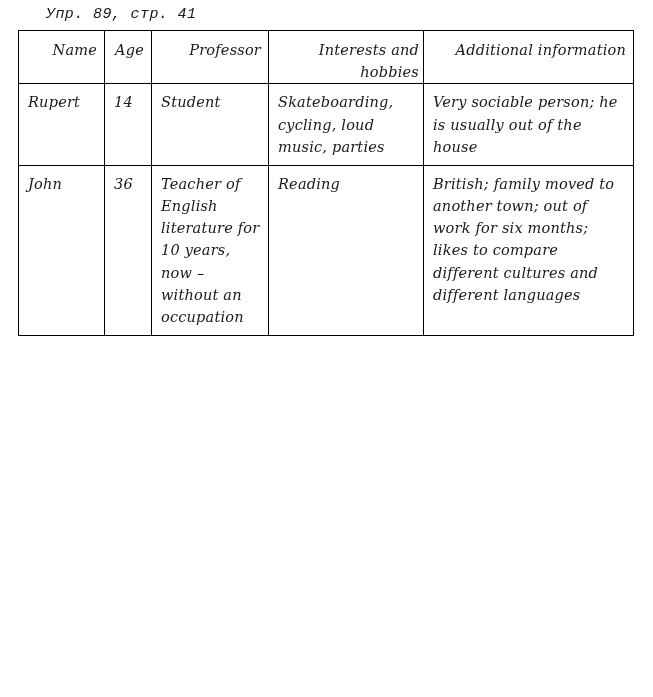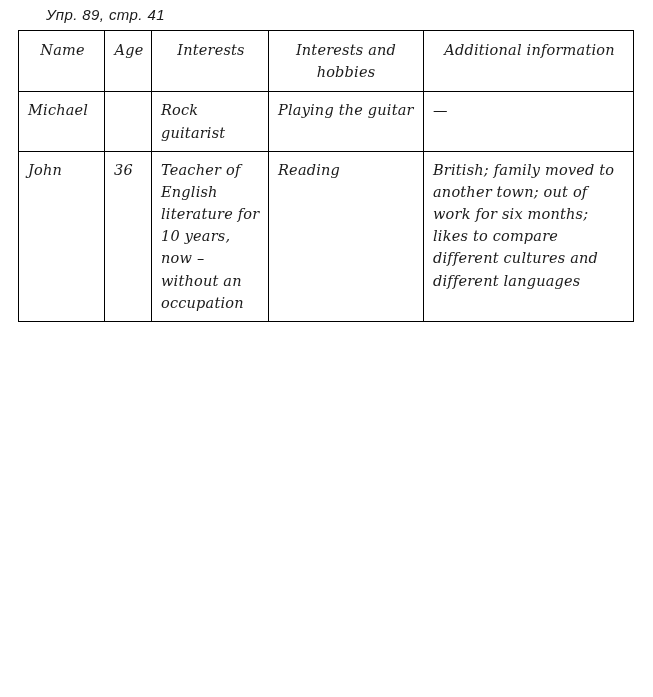--- a/index.html
+++ b/index.html
@@ -15,21 +15,21 @@
     overflow: hidden;
   }
   .page {
     position: relative;
     width: 653px;
     height: 697px;
     box-sizing: border-box;
     padding: 0;
   }
   .caption {
-    font-family: Liberation Sans, sans-serif;
+    font-family: Liberation Mono, monospace;
     font-style: italic;
     font-size: 15px;
     letter-spacing: 0.4px;
     color: #1a1a1a;
     padding: 6px 0 7px 46px;
   }
   table.ex-table {
     border-collapse: collapse;
     table-layout: fixed;
     width: 615px;
@@ -41,23 +41,23 @@
     border: 1px solid #000000;
     vertical-align: top;
     padding: 7px 7px 7px 9px;
     font-size: 14.5px;
     line-height: 1.53;
     font-weight: normal;
     text-align: left;
     letter-spacing: 0.2px;
   }
   table.ex-table thead th {
-    text-align: center;
+    text-align: right;
     padding-top: 8px;
-    padding-bottom: 8px;
+    padding-bottom: 0;
   }
   thead th.c-interests, thead th.c-extra {
     text-align: center;
   }
   thead th.c-extra {
     text-align: left;
     padding-left: 9px;
   }
   thead th.c-interests {
     text-align: center;
@@ -86,32 +86,32 @@
       <col class="c-name">
       <col class="c-age">
       <col class="c-occ">
       <col class="c-int">
       <col class="c-extra">
     </colgroup>
     <thead>
       <tr>
         <th class="c-name">Name</th>
         <th class="c-age">Age</th>
-        <th class="c-occ">Interests</th>
+        <th class="c-occ">Professor</th>
         <th class="c-interests">Interests and hobbies</th>
         <th class="c-extra">Additional information</th>
       </tr>
     </thead>
     <tbody>
       <tr>
-        <td>Michael</td>
-        <td class="age-cell"></td>
-        <td>Rock guitarist</td>
-        <td>Playing the guitar</td>
-        <td class="dash-cell">—</td>
+        <td>Rupert</td>
+        <td class="age-cell">14</td>
+        <td>Student</td>
+        <td>Skateboarding, cycling, loud music, parties</td>
+        <td>Very sociable person; he is usually out of the house</td>
       </tr>
       <tr>
         <td>John</td>
         <td class="age-cell">36</td>
         <td>Teacher of English literature for 10 years, now – without an occupation</td>
         <td>Reading</td>
         <td>British; family moved to another town; out of work for six months; likes to compare different cultures and different languages</td>
       </tr>
     </tbody>
   </table>

